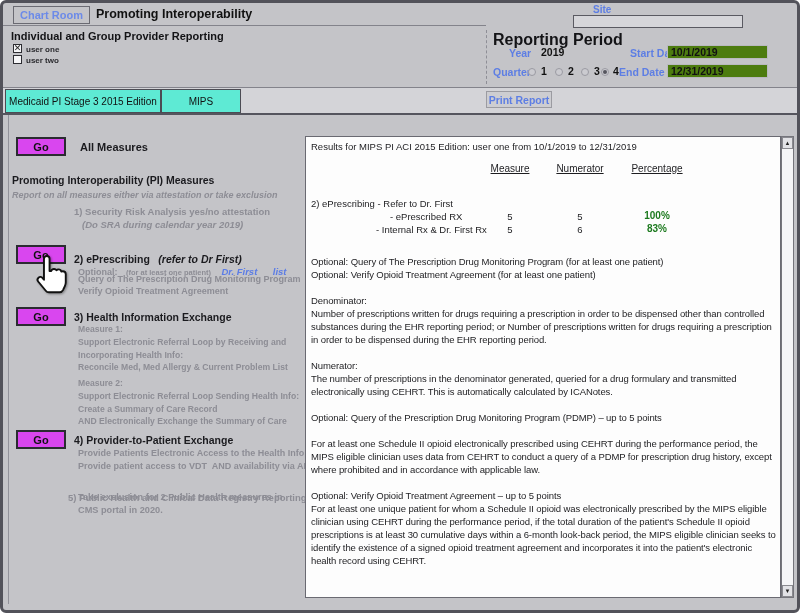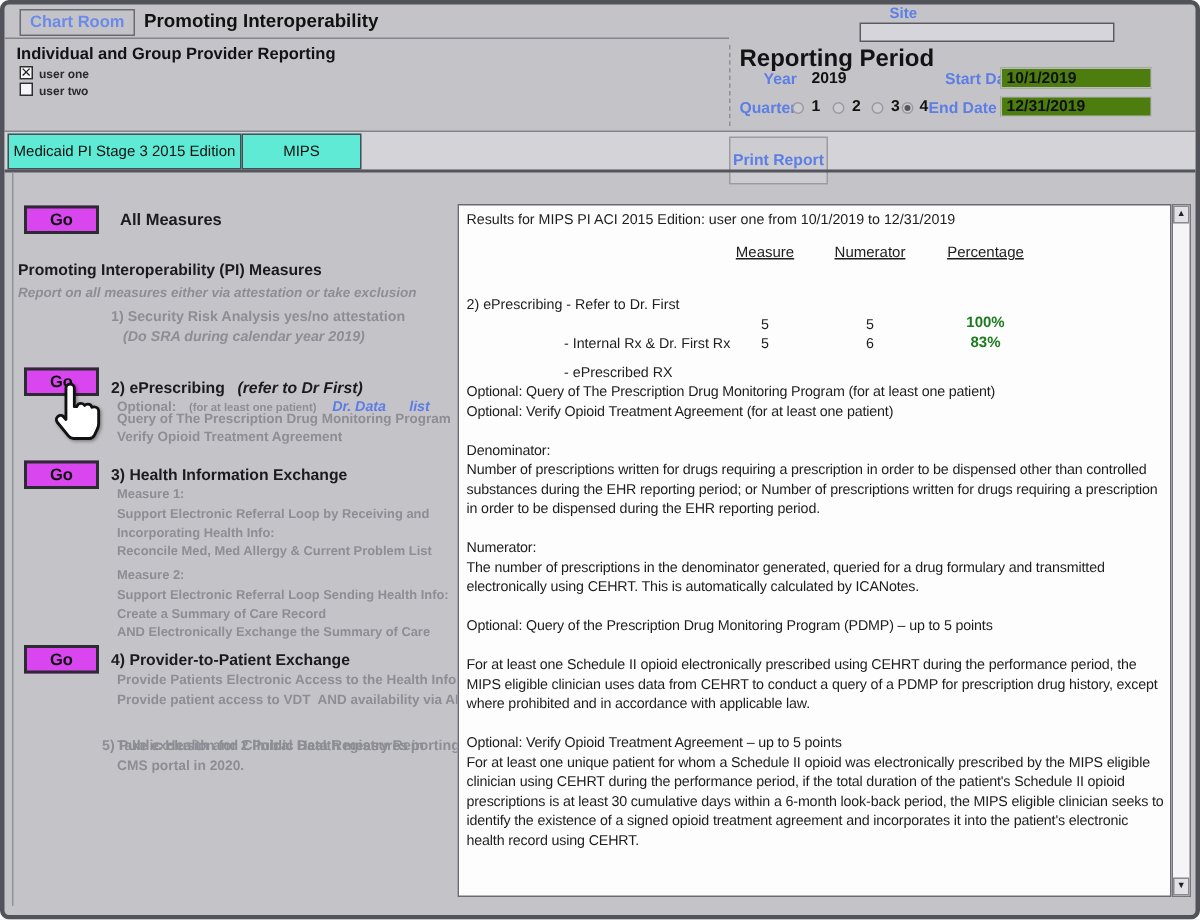--- a/index.html
+++ b/index.html
@@ -34,21 +34,21 @@
   .rp-lab { font-size:10.5px; font-weight:bold; color:#5d7ee4; }
   .rp-val { font-size:10.5px; font-weight:bold; color:#111; }
   .field { background:#4d7c0f; border:1px solid #b9b9bf; font:bold 10.5px "Liberation Sans",sans-serif; color:#111; padding:0 3px; }
   .radio { width:8px; height:8px; border-radius:50%; background:#cbcbd0; border:1px solid #9a9aa2; position:absolute; cursor:pointer; }
   .radio.on::after { content:""; position:absolute; left:1px; top:1px; right:1px; bottom:1px; background:#55555e; border-radius:50%; }
 
   
   .tabstrip { left:0; top:85px; width:794px; height:25px; background:#d4d4d8; }
   .tab { position:absolute; top:86px; height:24px; background:#5eead4; border:1px solid #4c4c54;
     display:flex; align-items:center; justify-content:center; font-size:10px; color:#111; cursor:pointer; }
-  .print-btn { left:483px; top:88px; width:66px; height:32px; background:#cdcdd1; border:1px solid #9b9ba1;
+  .print-btn { left:483px; top:88px; width:66px; height:17px; background:#cdcdd1; border:1px solid #9b9ba1;
     display:flex; align-items:center; justify-content:center; font-size:10.5px; font-weight:bold; color:#5d7ee4; cursor:pointer; }
   .darkline { left:0; top:110px; width:794px; height:2px; background:#55555e; }
   .innervline { left:5px; top:112px; width:1px; height:489px; background:#92929a; }
 
   
   .gobtn { width:50px; height:19px; background:#d946ef; border:2px solid #2b2b31;
     display:flex; align-items:center; justify-content:center; font-size:11px; font-weight:bold; color:#111; cursor:pointer; }
   .sb-title { font-size:10.5px; font-weight:bold; color:#1b1b1f; }
   .sb-gray { font-size:9px; font-weight:bold; color:#8d8d95; }
   .sb-gray-lg { font-size:9.5px; font-weight:bold; color:#8d8d95; }
@@ -138,21 +138,21 @@
   <div class="abs gobtn" style="left:13px;top:242px;">
       <span>Go</span>
     </div>
   <div class="abs" style="left:71px;top:246px;">
     <span class="sb-title">2) ePrescribing</span>
     <span class="sb-title it" style="margin-left:4px;">(refer to Dr First)</span>
   </div>
   <div class="abs" style="left:75px;top:258px;width:220px;">
     <span class="sb-gray">Optional:</span>
     <span class="sb-note-sm" style="margin-left:4px;">(for at least one patient)</span>
-    <span class="sb-link" style="margin-left:6px;">Dr. Data</span>
+    <span class="sb-link" style="margin-left:6px;">Dr. First</span>
     <span class="sb-link" style="margin-left:11px;">list</span>
   </div>
   <div class="abs sb-gray" style="left:75px;top:271px;">Query of The Prescription Drug Monitoring Program</div>
   <div class="abs sb-gray" style="left:75px;top:283px;">Verify Opioid Treatment Agreement</div>
 
   <div class="abs gobtn" style="left:13px;top:304px;">
       <span>Go</span>
     </div>
   <div class="abs sb-title" style="left:71px;top:308px;">3) Health Information Exchange</div>
   <div class="abs mline" style="left:75px;top:320px;">Measure 1:
@@ -181,21 +181,21 @@
 
   <div class="abs results-panel">
     <div class="abs res-text" style="left:5px;top:4px;">Results for MIPS PI ACI  2015 Edition: user one  from 10/1/2019 to 12/31/2019</div>
 
     <div class="abs col-head" style="left:178px;top:26px;width:52px;">Measure</div>
     <div class="abs col-head" style="left:245px;top:26px;width:58px;">Numerator</div>
     <div class="abs col-head" style="left:320px;top:26px;width:62px;">Percentage</div>
 
     <div class="abs res-text" style="left:5px;top:61px;">2) ePrescribing - Refer to Dr. First</div>
 
-    <div class="abs res-text" style="left:70px;top:74px;margin-top:32px;">- ePrescribed RX</div>
+    <div class="abs res-text" style="left:84px;top:74px;">- ePrescribed RX</div>
     <div class="abs cell" style="left:188px;top:74px;width:32px;">5</div>
     <div class="abs cell" style="left:258px;top:74px;width:32px;">5</div>
     <div class="abs pct" style="left:328px;top:73px;width:46px;">100%</div>
 
     <div class="abs res-text" style="left:70px;top:87px;">- Internal Rx &amp; Dr. First Rx</div>
     <div class="abs cell" style="left:188px;top:87px;width:32px;">5</div>
     <div class="abs cell" style="left:258px;top:87px;width:32px;">6</div>
     <div class="abs pct" style="left:328px;top:86px;width:46px;">83%</div>
 
     <div class="abs paras">

